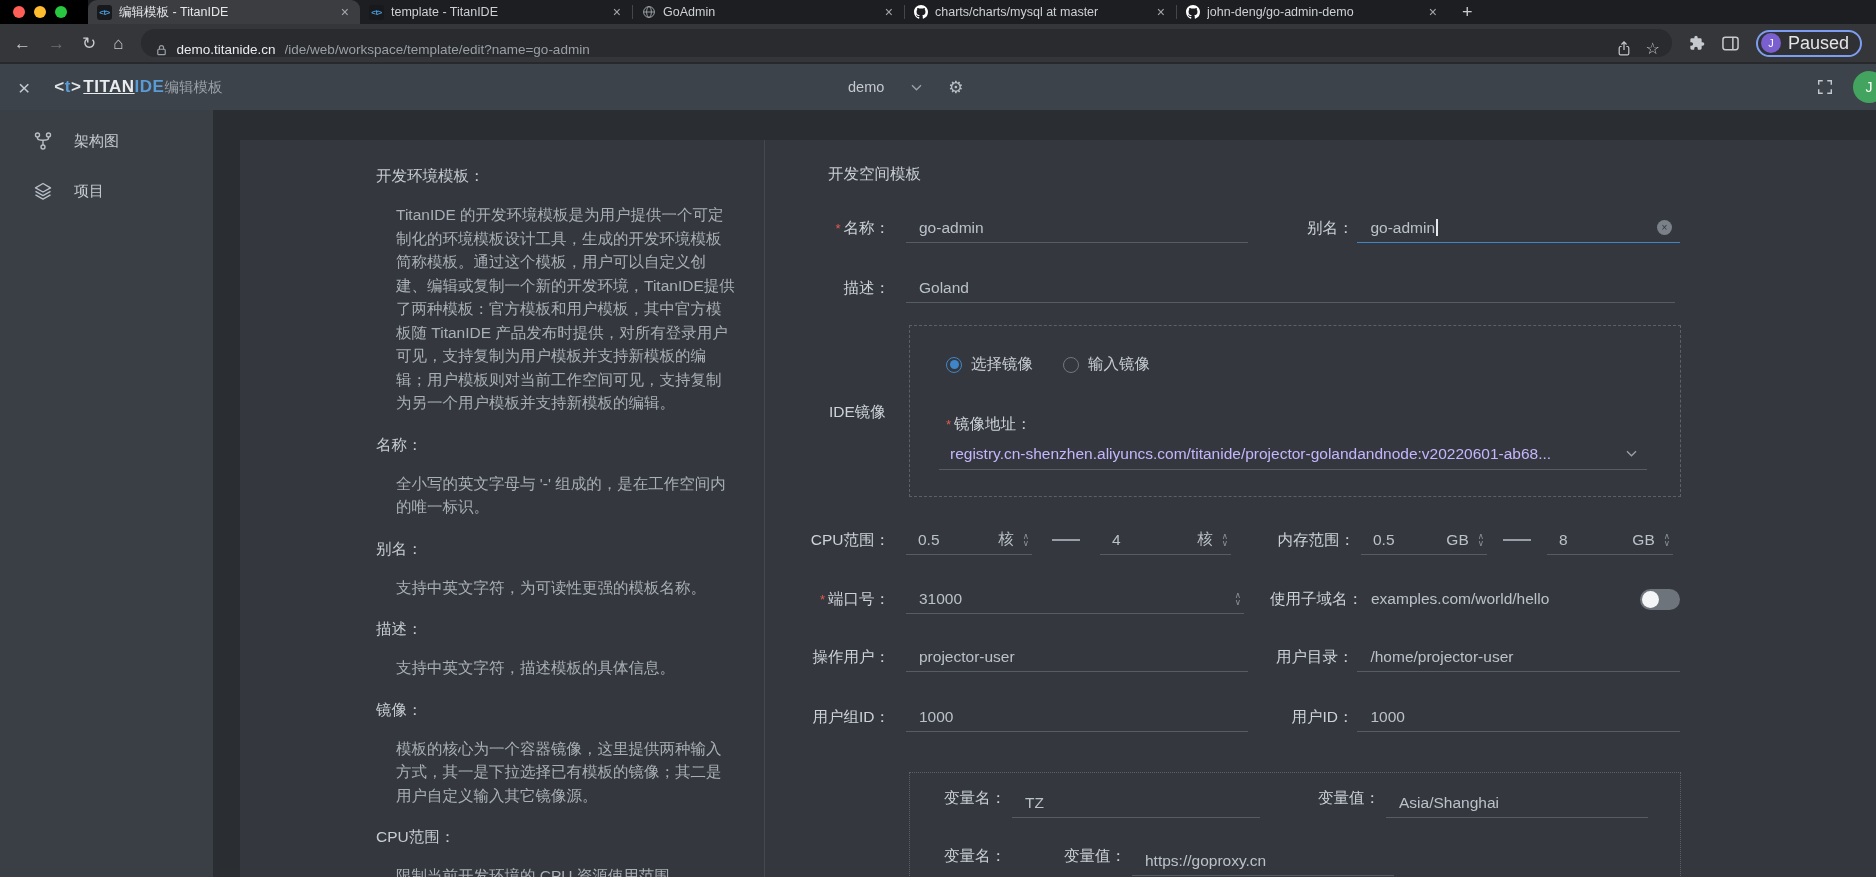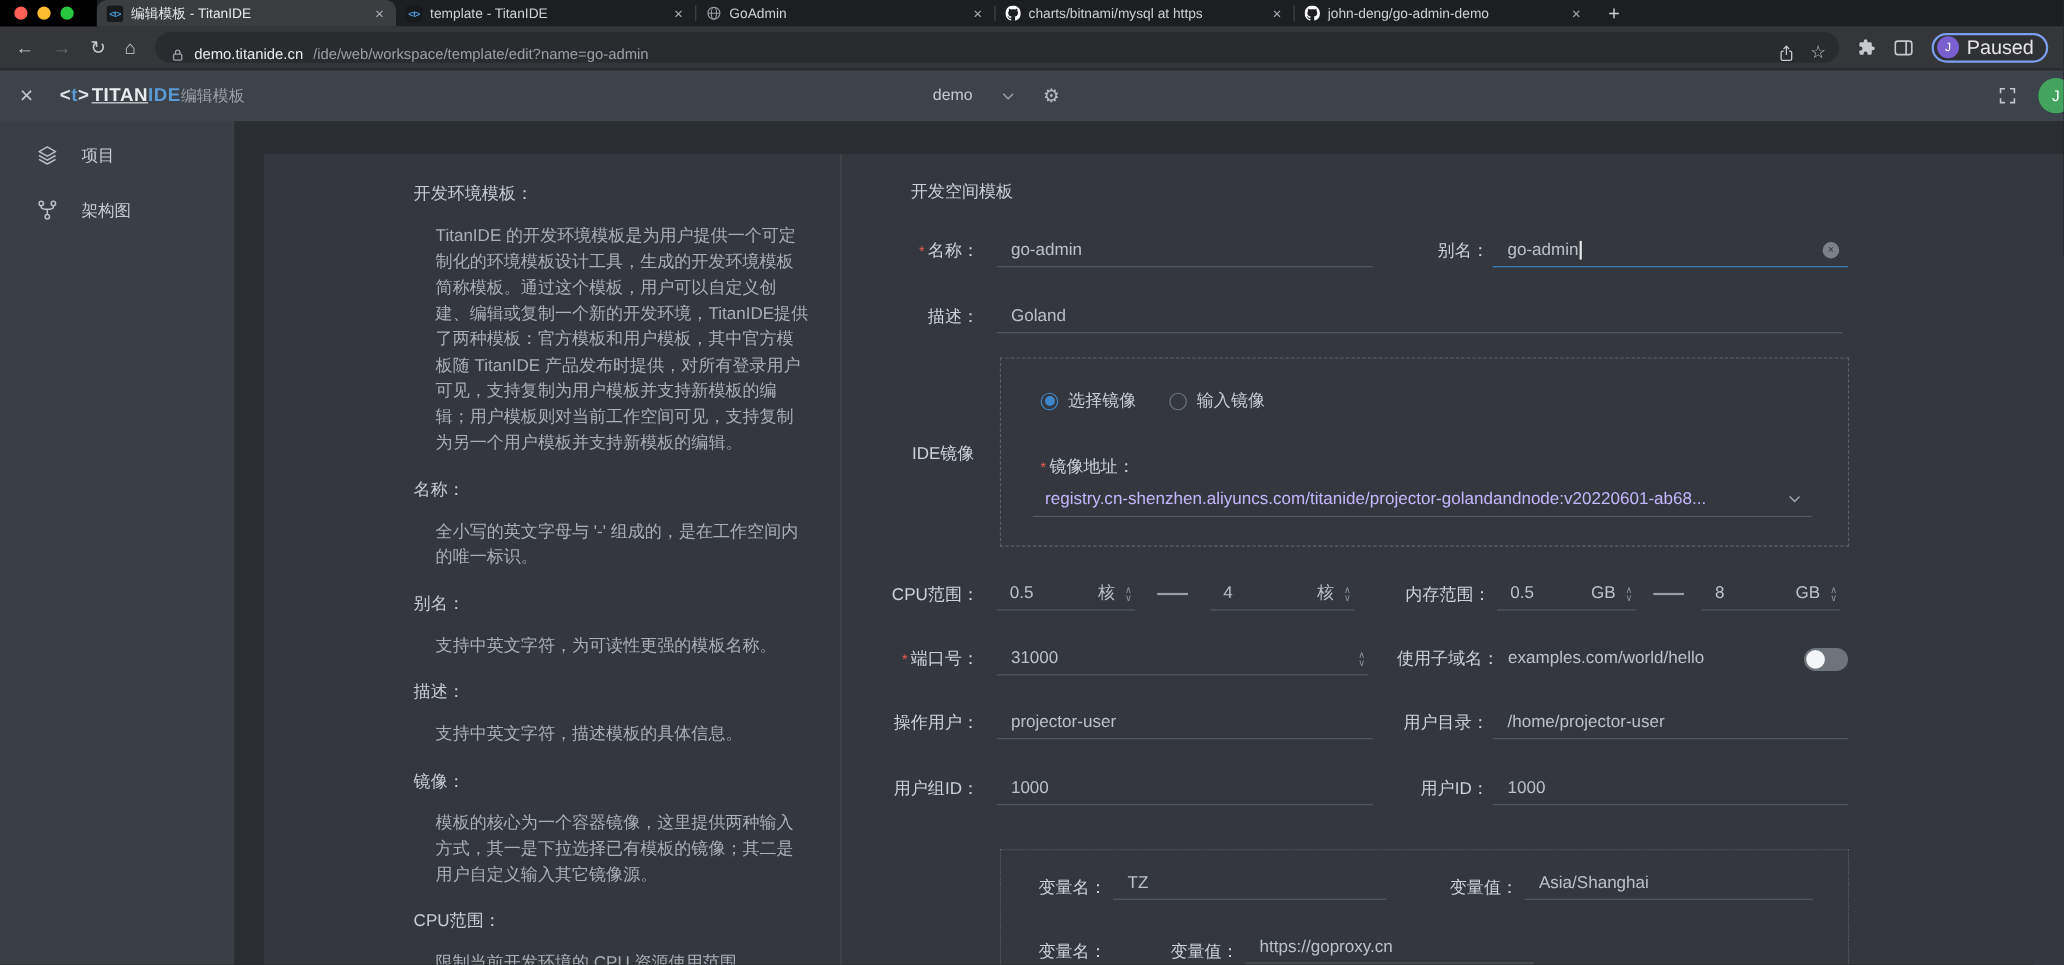--- a/index.html
+++ b/index.html
@@ -93,21 +93,21 @@
   .radio { display:flex; align-items:center; gap:9px; color:#c6ccd2; }
   .rdot { width:16px; height:16px; border-radius:50%; position:relative; }
   .rdot.on { border:1.5px solid #3f86c8; }
   .rdot.on::after { content:""; position:absolute; inset:2.5px; border-radius:50%; background:#3f86c8; }
   .rdot.off { border:1.5px solid #70767d; }
   .imgaddr { position:absolute; left:36px; top:88px; color:#ccd2d8; }
   .regfield { position:absolute; left:29px; top:112px; width:708px; height:32px; border-bottom:1px solid #575c63; display:flex; align-items:center; padding:0 10px 0 11px; color:#c4b5fd; }
   .regtxt { white-space:nowrap; overflow:hidden; flex:1; }
 
   .ebox { position:absolute; left:144px; top:632px; width:772px; height:300px; border:1px dotted #5c6168; }
-  .vrow { position:absolute; left:30px; display:flex; align-items:flex-end; height:30px; color:#bac1c8; }
+  .vrow { position:absolute; left:30px; display:flex; align-items:flex-start; height:30px; color:#bac1c8; }
   .vlab { width:66px; text-align:right; color:#ccd2d8; flex:none; }
   .vf1 { width:248px; margin-left:6px; }
   .vlab2 { width:70px; margin-left:50px; text-align:right; color:#ccd2d8; flex:none; }
   .vf2 { width:262px; margin-left:6px; }
 
   svg { display:block; }
 </style>
 </head>
 <body>
 
@@ -139,21 +139,21 @@
       </span>
       <span class="title">GoAdmin</span>
       <span class="x">×</span>
     </div>
     <div class="tab">
       <span class="favicon">
         <svg width="14" height="14" viewBox="0 0 16 16" fill="#ffffff">
             <path d="M8 0C3.58 0 0 3.58 0 8c0 3.54 2.29 6.53 5.47 7.59.4.07.55-.17.55-.38 0-.19-.01-.82-.01-1.49-2.01.37-2.53-.49-2.69-.94-.09-.23-.48-.94-.82-1.13-.28-.15-.68-.52-.01-.53.63-.01 1.08.58 1.23.82.72 1.21 1.87.87 2.33.66.07-.52.28-.87.51-1.07-1.78-.2-3.64-.89-3.64-3.95 0-.87.31-1.59.82-2.15-.08-.2-.36-1.02.08-2.12 0 0 .67-.21 2.2.82.64-.18 1.32-.27 2-.27s1.36.09 2 .27c1.53-1.04 2.2-.82 2.2-.82.44 1.1.16 1.92.08 2.12.51.56.82 1.27.82 2.15 0 3.07-1.87 3.75-3.65 3.95.29.25.54.73.54 1.48 0 1.07-.01 1.93-.01 2.2 0 .21.15.46.55.38A8.01 8.01 0 0 0 16 8c0-4.42-3.58-8-8-8z"></path>
           </svg>
       </span>
-      <span class="title">charts/bitnami/mysql at https</span>
+      <span class="title">charts/charts/mysql at master</span>
       <span class="x">×</span>
     </div>
     <div class="tab">
       <span class="favicon">
         <svg width="14" height="14" viewBox="0 0 16 16" fill="#ffffff">
             <path d="M8 0C3.58 0 0 3.58 0 8c0 3.54 2.29 6.53 5.47 7.59.4.07.55-.17.55-.38 0-.19-.01-.82-.01-1.49-2.01.37-2.53-.49-2.69-.94-.09-.23-.48-.94-.82-1.13-.28-.15-.68-.52-.01-.53.63-.01 1.08.58 1.23.82.72 1.21 1.87.87 2.33.66.07-.52.28-.87.51-1.07-1.78-.2-3.64-.89-3.64-3.95 0-.87.31-1.59.82-2.15-.08-.2-.36-1.02.08-2.12 0 0 .67-.21 2.2.82.64-.18 1.32-.27 2-.27s1.36.09 2 .27c1.53-1.04 2.2-.82 2.2-.82.44 1.1.16 1.92.08 2.12.51.56.82 1.27.82 2.15 0 3.07-1.87 3.75-3.65 3.95.29.25.54.73.54 1.48 0 1.07-.01 1.93-.01 2.2 0 .21.15.46.55.38A8.01 8.01 0 0 0 16 8c0-4.42-3.58-8-8-8z"></path>
           </svg>
       </span>
       <span class="title">john-deng/go-admin-demo</span>
       <span class="x">×</span>
@@ -227,38 +227,38 @@
         </svg>
     </span>
     <span class="havatar">J</span>
   </div>
 
   <div class="appbody">
 
     <div class="sidebar">
       <div class="sitem">
         <span>
-          <svg width="20" height="20" viewBox="0 0 20 20" fill="none" stroke="#b9bfc6" stroke-width="1.4" stroke-linejoin="round">
-              <path d="M10 2.5 17.5 6.8 10 11 2.5 6.8Z"></path>
-              <path d="M2.5 10.4 10 14.6l7.5-4.2"></path>
-              <path d="M2.5 13.9 10 18.1l7.5-4.2"></path>
-            </svg>
-        </span>
-        <span>项目</span>
-      </div>
-      <div class="sitem">
-        <span>
           <svg width="20" height="20" viewBox="0 0 20 20" fill="none" stroke="#b9bfc6" stroke-width="1.4">
               <circle cx="4.5" cy="4" r="2"></circle>
               <circle cx="15.5" cy="4" r="2"></circle>
               <circle cx="10" cy="16" r="2"></circle>
               <path d="M4.5 6v1.3c0 2.5 11 2.5 11 0V6M10 9.7V14"></path>
             </svg>
         </span>
         <span>架构图</span>
+      </div>
+      <div class="sitem">
+        <span>
+          <svg width="20" height="20" viewBox="0 0 20 20" fill="none" stroke="#b9bfc6" stroke-width="1.4" stroke-linejoin="round">
+              <path d="M10 2.5 17.5 6.8 10 11 2.5 6.8Z"></path>
+              <path d="M2.5 10.4 10 14.6l7.5-4.2"></path>
+              <path d="M2.5 13.9 10 18.1l7.5-4.2"></path>
+            </svg>
+        </span>
+        <span>项目</span>
       </div>
     </div>
 
     <div class="main">
       <div class="panel">
 
         <div class="helpcol">
           <div class="hh first">开发环境模板：</div>
           <div class="hb">TitanIDE 的开发环境模板是为用户提供一个可定制化的环境模板设计工具，生成的开发环境模板简称模板。通过这个模板，用户可以自定义创建、编辑或复制一个新的开发环境，TitanIDE提供了两种模板：官方模板和用户模板，其中官方模板随 TitanIDE 产品发布时提供，对所有登录用户可见，支持复制为用户模板并支持新模板的编辑；用户模板则对当前工作空间可见，支持复制为另一个用户模板并支持新模板的编辑。</div>
           <div class="hh">名称：</div>

